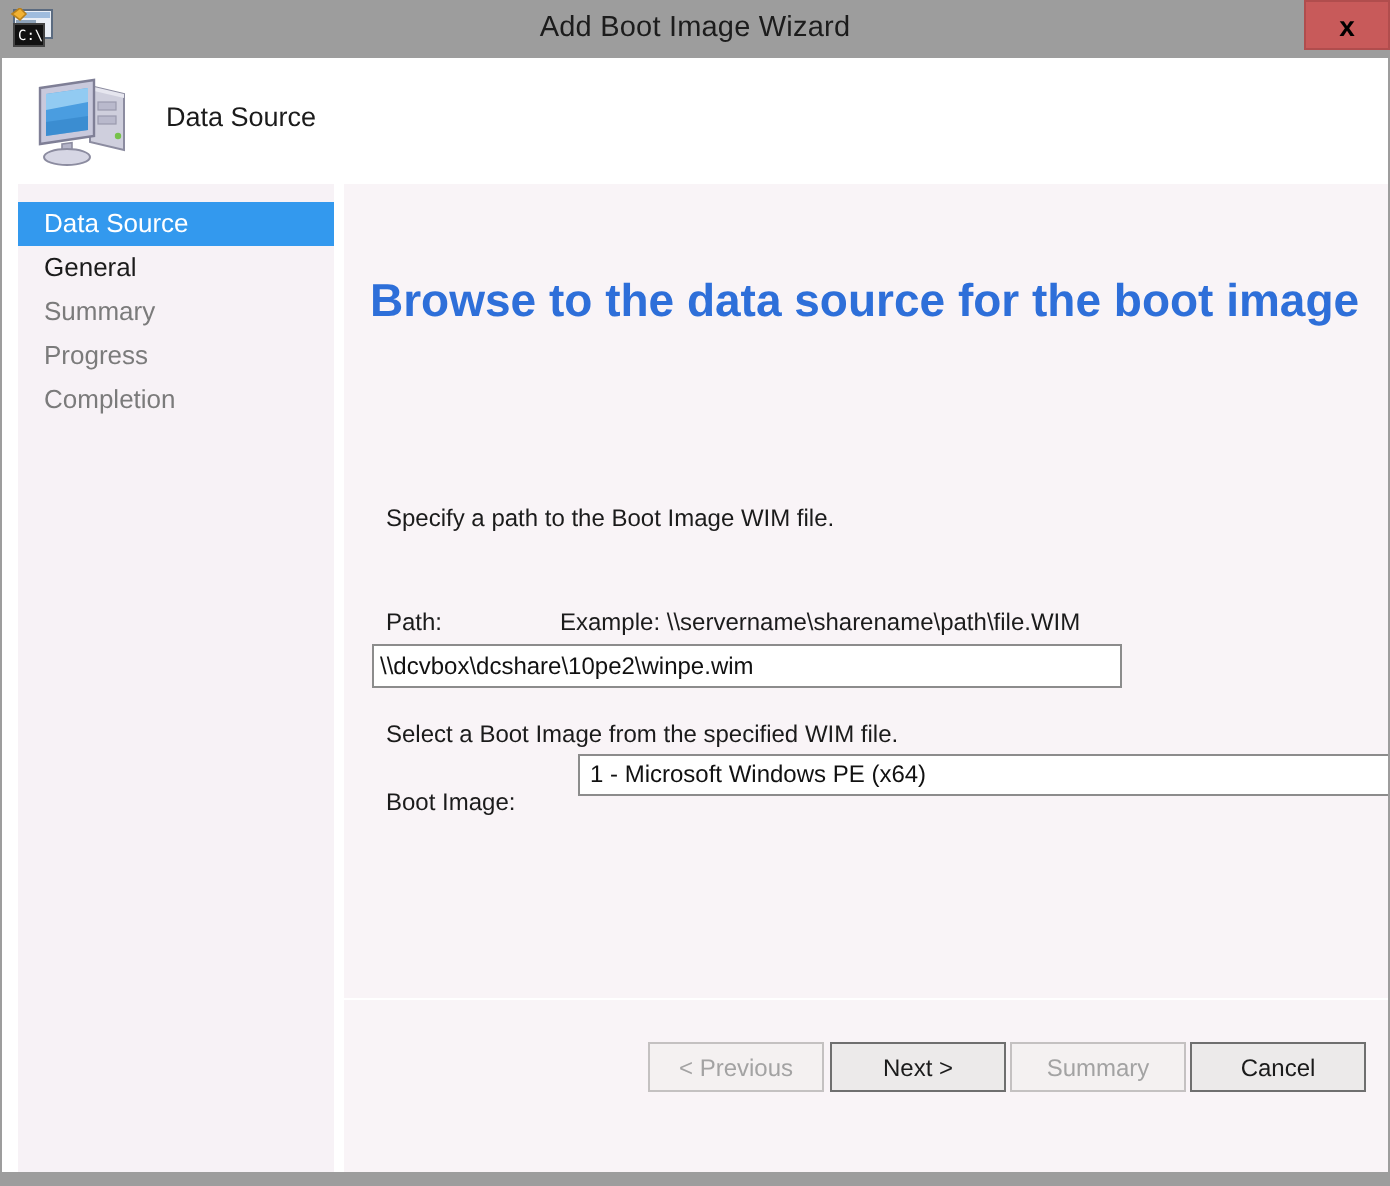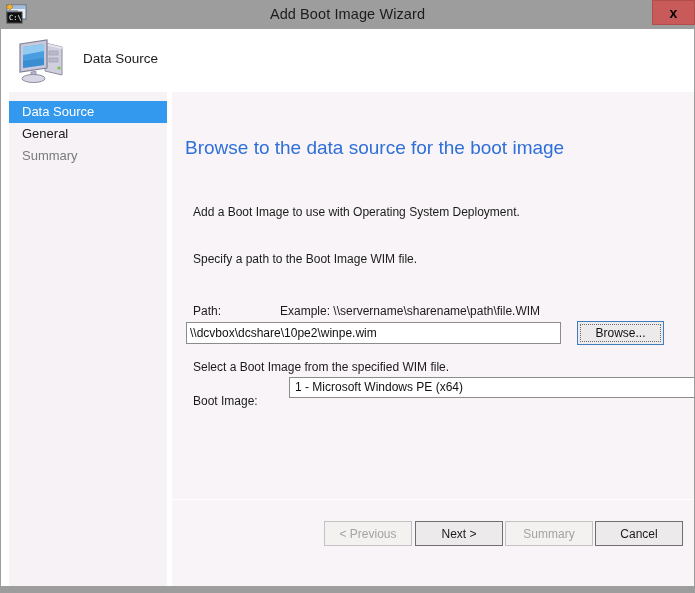--- a/index.html
+++ b/index.html
@@ -128,23 +128,24 @@
     color: #ffffff;
   }
   .nav-item.done {
     color: #1b1b1b;
   }
 
   
   .page-heading {
     position: absolute;
     left: 13px; top: 45px;
-    font-size: 19px;
+    font-size: 23px;
     color: #2e6fd9;
     white-space: nowrap;
+    font-weight: bold;
   }
   .para {
     position: absolute;
     left: 21px;
     font-size: 12px;
     color: #1b1b1b;
     white-space: nowrap;
   }
   .para-1 { top: 113px; }
   .para-2 { top: 160px; }
@@ -308,37 +309,35 @@
       </span>
       <div class="header-title">Data Source</div>
     </div>
 
     <div class="vert-divider"></div>
 
     <div class="sidebar">
       <div class="nav-item selected" style="top:9px;">Data Source</div>
       <div class="nav-item done" style="top:31px;">General</div>
       <div class="nav-item" style="top:53px;">Summary</div>
+      <div class="nav-item" style="top:75px;">Progress</div>
+      <div class="nav-item" style="top:97px;">Completion</div>
     </div>
 
     <div class="content">
 
       <div class="page-heading">Browse to the data source for the boot image</div>
 
-      <div class="para para-1">Add a Boot Image to use with Operating System Deployment.</div>
       <div class="para para-2">Specify a path to the Boot Image WIM file.</div>
 
       <div class="label label-path">Path:</div>
       <div class="label label-example">Example: \\servername\sharename\path\file.WIM</div>
 
       <input class="path-input" type="text" value="\\dcvbox\dcshare\10pe2\winpe.wim" style="">
 
-      <button class="browse-btn">
-        <span class="focus-ring">Browse...</span>
-      </button>
 
       <div class="para para-3">Select a Boot Image from the specified WIM file.</div>
       <div class="label label-boot">Boot Image:</div>
 
       <div class="combo">
         <span class="combo-text">1 - Microsoft Windows PE (x64)</span>
         <span class="combo-arrow">⌵</span>
       </div>
     </div>
 

